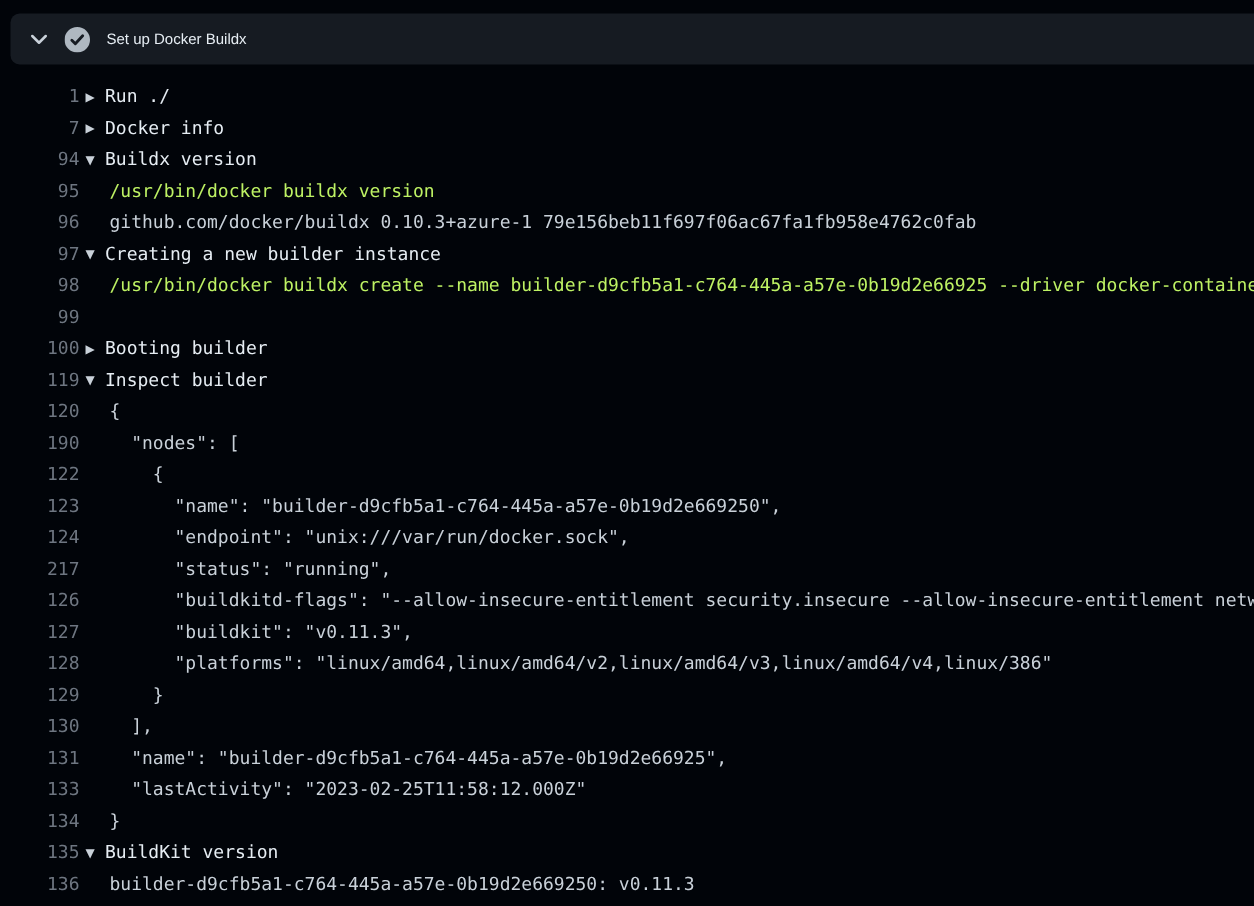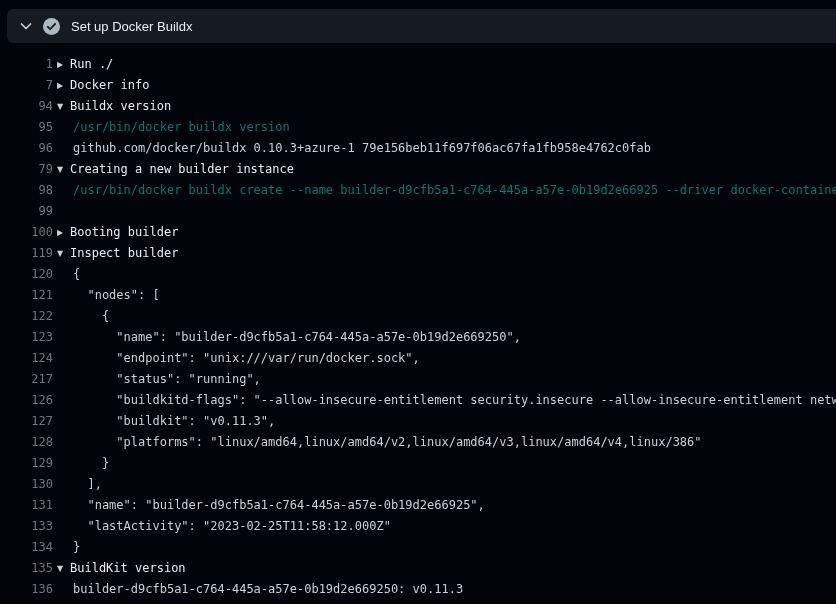--- a/index.html
+++ b/index.html
@@ -18,21 +18,21 @@
     border-radius: 6px 0 0 6px;
     display: flex;
     align-items: center;
     cursor: pointer;
   }
   .chev { display: inline-flex; margin-left: 11px; align-items: center; }
   .status { display: inline-flex; margin-left: 9px; align-items: center; }
   .step-title {
     margin-left: 11px;
     font-family: "Liberation Sans", sans-serif;
-    font-size: 13px;
+    font-size: 10px;
     color: #e6edf3;
   }
   .log {
     position: absolute;
     top: 54px; left: 0; right: 0;
   }
   .row {
     height: 21px;
     line-height: 21px;
     font-size: 12px;
@@ -42,21 +42,21 @@
   }
   .num {
     flex: 0 0 53px;
     width: 53px;
     text-align: right;
     color: #6e7681;
     cursor: pointer;
   }
   .content { margin-left: 4px; white-space: pre; }
   .content.output { padding-left: 16px; color: #c9d1d9; text-align: right; }
-  .content.command { padding-left: 16px; color: #0f766e; }
+  .content.command { padding-left: 16px; color: #bef264; }
   .content.group { color: #e6edf3; cursor: pointer; }
   .arrow {
     display: inline-block;
     width: 13px;
     font-size: 8px;
     color: #c9d1d9;
     font-family: "DejaVu Sans", sans-serif;
     vertical-align: 1px;
   }
 </style>
@@ -77,27 +77,27 @@
   </span>
   <span class="step-title">Set up Docker Buildx</span>
 </div>
 
 <div class="log" id="log">
     <div class="row"><span class="num">1</span><span class="content group"><span class="arrow">▶</span><span>Run ./</span></span></div>
     <div class="row"><span class="num">7</span><span class="content group"><span class="arrow">▶</span><span>Docker info</span></span></div>
     <div class="row"><span class="num">94</span><span class="content group"><span class="arrow">▼</span><span>Buildx version</span></span></div>
     <div class="row"><span class="num">95</span><span class="content command">/usr/bin/docker buildx version</span></div>
     <div class="row"><span class="num">96</span><span class="content output">github.com/docker/buildx 0.10.3+azure-1 79e156beb11f697f06ac67fa1fb958e4762c0fab</span></div>
-    <div class="row"><span class="num">79</span><span class="content group"><span class="arrow">▼</span><span>Creating a new builder instance</span></span></div>
+    <div class="row"><span class="num">97</span><span class="content group"><span class="arrow">▼</span><span>Creating a new builder instance</span></span></div>
     <div class="row"><span class="num">98</span><span class="content command">/usr/bin/docker buildx create --name builder-d9cfb5a1-c764-445a-a57e-0b19d2e66925 --driver docker-container</span></div>
     <div class="row"><span class="num">99</span></div>
     <div class="row"><span class="num">100</span><span class="content group"><span class="arrow">▶</span><span>Booting builder</span></span></div>
     <div class="row"><span class="num">119</span><span class="content group"><span class="arrow">▼</span><span>Inspect builder</span></span></div>
     <div class="row"><span class="num">120</span><span class="content output">{</span></div>
-    <div class="row"><span class="num">121</span><span class="content output">  "nodes": [</span></div>
+    <div class="row"><span class="num">190</span><span class="content output">  "nodes": [</span></div>
     <div class="row"><span class="num">122</span><span class="content output">    {</span></div>
     <div class="row"><span class="num">123</span><span class="content output">      "name": "builder-d9cfb5a1-c764-445a-a57e-0b19d2e669250",</span></div>
     <div class="row"><span class="num">124</span><span class="content output">      "endpoint": "unix:///var/run/docker.sock",</span></div>
     <div class="row"><span class="num">217</span><span class="content output">      "status": "running",</span></div>
     <div class="row"><span class="num">126</span><span class="content output">      "buildkitd-flags": "--allow-insecure-entitlement security.insecure --allow-insecure-entitlement network.host",</span></div>
     <div class="row"><span class="num">127</span><span class="content output">      "buildkit": "v0.11.3",</span></div>
     <div class="row"><span class="num">128</span><span class="content output">      "platforms": "linux/amd64,linux/amd64/v2,linux/amd64/v3,linux/amd64/v4,linux/386"</span></div>
     <div class="row"><span class="num">129</span><span class="content output">    }</span></div>
     <div class="row"><span class="num">130</span><span class="content output">  ],</span></div>
     <div class="row"><span class="num">131</span><span class="content output">  "name": "builder-d9cfb5a1-c764-445a-a57e-0b19d2e66925",</span></div>

